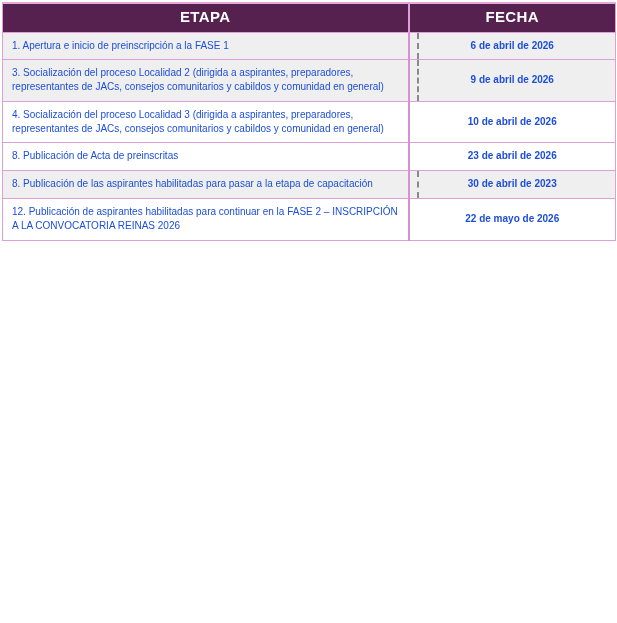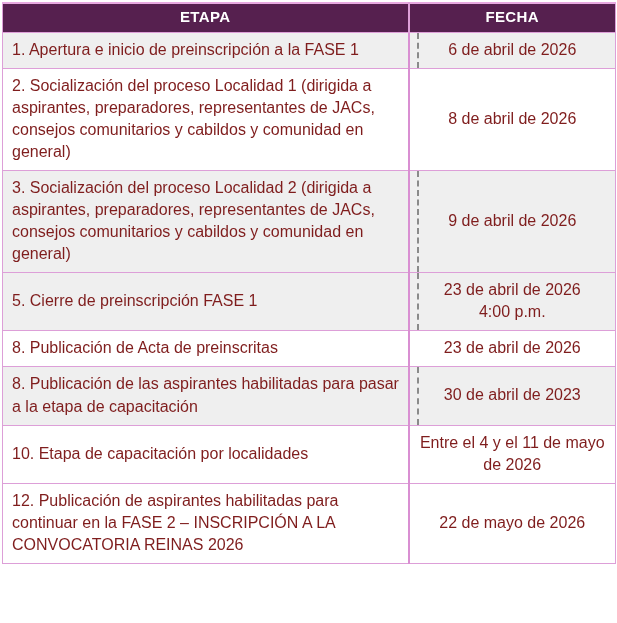--- a/index.html
+++ b/index.html
@@ -45,36 +45,37 @@
     text-align: center;
     padding: 5px 4px 6px 4px;
     border: 1px solid #DD9FD8;
     border-top: 2px solid #E7A8E0;
     line-height: 1.1;
   }
   thead th.th-etapa { border-right: 2px solid #DD9FD8; }
 
   
   tbody td {
-    font-size: 16px;
-    color: #7f1d1d;
+    font-size: 10px;
+    color: #1d4ed8;
     border: 1px solid #DD9FD8;
     line-height: 1.38;
     vertical-align: middle;
   }
   td.etapa {
     padding: 6px 7px 7px 9px;
     text-align: left;
     border-right: 2px solid #D98FD2;
   }
   td.fecha {
     padding: 6px 6px 7px 6px;
     text-align: center;
     border-left: 2px solid #a3a3a3;
     position: relative;
+    font-weight: bold;
   }
 
   
   tr.shaded td { background: #EFEFEF; }
   tr.plain  td { background: #FFFFFF; }
 
   
   tr.shaded td.fecha::before {
     content: "";
     position: absolute;
@@ -98,43 +99,35 @@
       <tr>
         <th class="th-etapa">ETAPA</th>
         <th class="th-fecha">FECHA</th>
       </tr>
     </thead>
     <tbody id="schedule-body">
         <tr class="shaded">
           <td class="etapa">1. Apertura e inicio de preinscripción a la FASE 1</td>
           <td class="fecha">6 de abril de 2026</td>
         </tr>
-        <tr class="plain">
-          <td class="etapa">2. Socialización del proceso Localidad 1 (dirigida a aspirantes, preparadores, representantes de JACs, consejos comunitarios y cabildos y comunidad en general)</td>
-          <td class="fecha">8 de abril de 2026</td>
-        </tr>
         <tr class="shaded">
           <td class="etapa">3. Socialización del proceso Localidad 2 (dirigida a aspirantes, preparadores, representantes de JACs, consejos comunitarios y cabildos y comunidad en general)</td>
           <td class="fecha">9 de abril de 2026</td>
         </tr>
-        <tr class="shaded">
-          <td class="etapa">5. Cierre de preinscripción FASE 1</td>
-          <td class="fecha">23 de abril de 2026<br>4:00 p.m.</td>
+        <tr class="plain">
+          <td class="etapa">4. Socialización del proceso Localidad 3 (dirigida a aspirantes, preparadores, representantes de JACs, consejos comunitarios y cabildos y comunidad en general)</td>
+          <td class="fecha">10 de abril de 2026</td>
         </tr>
         <tr class="plain">
           <td class="etapa">8. Publicación de Acta de preinscritas</td>
           <td class="fecha">23 de abril de 2026</td>
         </tr>
         <tr class="shaded">
           <td class="etapa">8. Publicación de las aspirantes habilitadas para pasar a la etapa de capacitación</td>
           <td class="fecha">30 de abril de 2023</td>
         </tr>
         <tr class="plain">
-          <td class="etapa">10. Etapa de capacitación por localidades</td>
-          <td class="fecha">Entre el 4 y el 11 de mayo de 2026</td>
-        </tr>
-        <tr class="plain">
           <td class="etapa">12. Publicación de aspirantes habilitadas para continuar en la FASE 2 – INSCRIPCIÓN A LA CONVOCATORIA REINAS 2026</td>
           <td class="fecha">22 de mayo de 2026</td>
         </tr>
       </tbody>
   </table>
 </div>
 
 </body></html>

